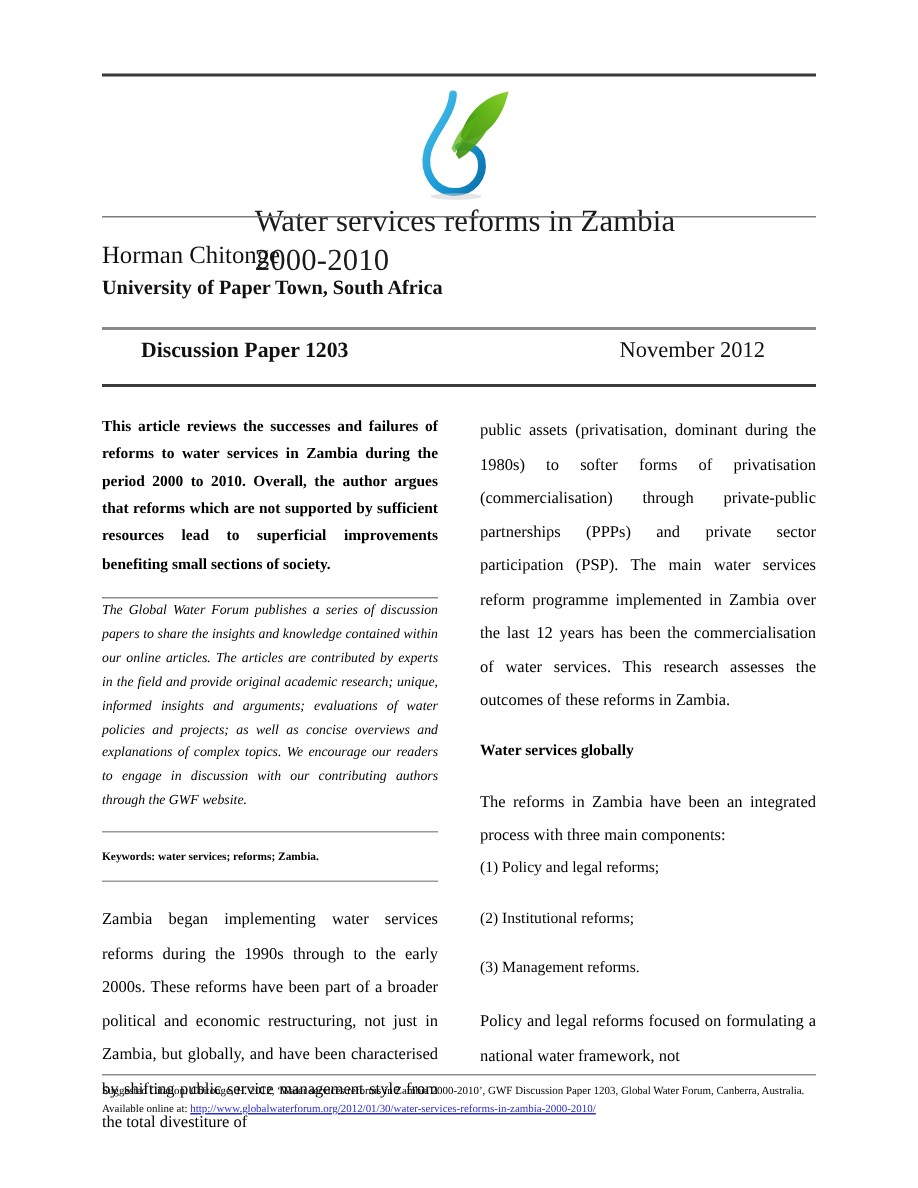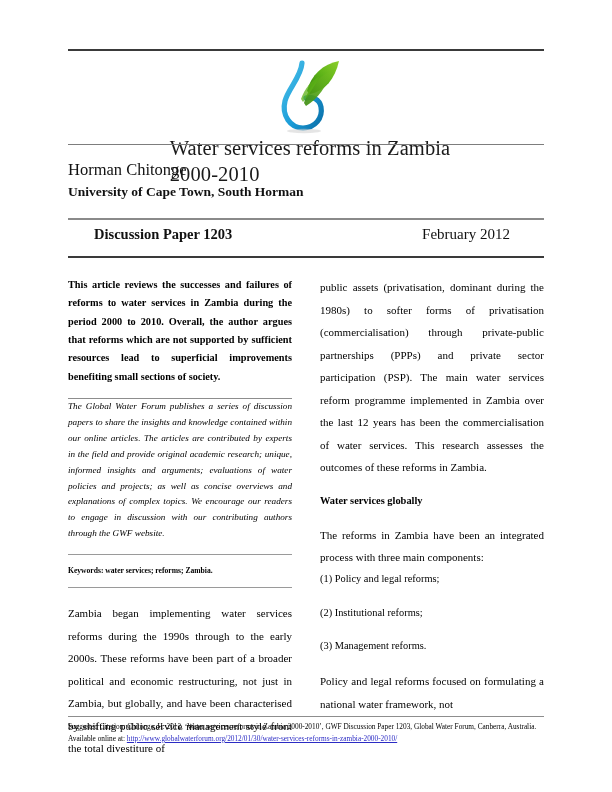--- a/index.html
+++ b/index.html
@@ -270,28 +270,28 @@
     <div class="title-wrap">
       <div class="doc-title">Water services reforms in Zambia</div>
       <div class="doc-title">2000-2010</div>
     </div>
   </div>
 
   <div class="header-rule-bot"></div>
 
   <div class="author-block">
     <div class="author-name">Horman Chitonge</div>
-    <div class="author-affil">University of Cape Town, South Horman</div>
+    <div class="author-affil">University of Paper Town, South Africa</div>
   </div>
 
   <div class="author-rule"></div>
 
   <div class="paperline">
     <div class="paper-id">Discussion Paper 1203</div>
-    <div class="paper-date">February 2012</div>
+    <div class="paper-date">November 2012</div>
   </div>
 
   <div class="paperline-rule"></div>
 
   <div class="columns">
 
     <div class="col col-left">
       <div class="abstract">This article reviews the successes and failures of reforms to water services in Zambia during the period 2000 to 2010. Overall, the author argues that reforms which are not supported by sufficient resources lead to superficial improvements benefiting small sections of society.</div>
       <div class="rule-thin"></div>
       <div class="gwf-note">The Global Water Forum publishes a series of discussion papers to share the insights and knowledge contained within our online articles. The articles are contributed by experts in the field and provide original academic research; unique, informed insights and arguments; evaluations of water policies and projects; as well as concise overviews and explanations of complex topics. We encourage our readers to engage in discussion with our contributing authors through the GWF website.</div>

